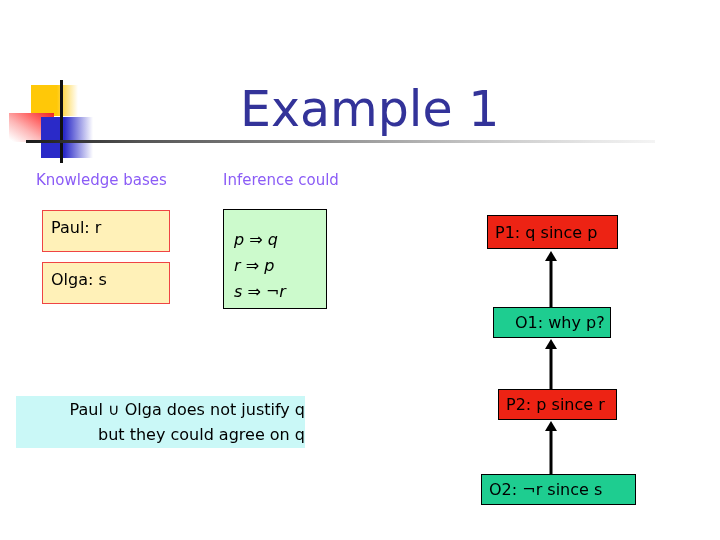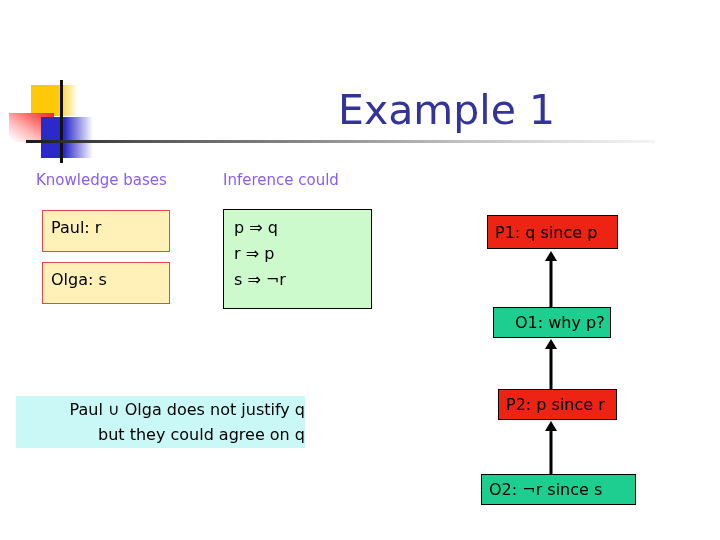--- a/index.html
+++ b/index.html
@@ -12,35 +12,35 @@
   .deco-yellow{position:absolute;left:31px;top:85px;width:47px;height:31px;
     background:linear-gradient(to right,#ffc808 0%,#ffc808 55%,rgba(255,200,8,0) 100%);}
   .deco-red{position:absolute;left:9px;top:113px;width:45px;height:29px;
     background:linear-gradient(to bottom left,#ee2222 0%,#f66 30%,#fdb6b6 60%,rgba(255,255,255,0) 95%);}
   .deco-blue{position:absolute;left:41px;top:117px;width:52px;height:41px;
     background:linear-gradient(to right,#2a2ac8 0%,#2a2ac8 45%,rgba(42,42,200,0) 100%);}
   .deco-vline{position:absolute;left:60px;top:80px;width:3px;height:83px;background:#111;}
   .title-underline{position:absolute;left:26px;top:140px;width:629px;height:3px;
     background:linear-gradient(to right,#1a1a1a 0%,#555 18%,#8a8a8a 45%,#c2c2c2 70%,#e6e6e6 90%,#f4f4f4 100%);}
   
-  .title{position:absolute;left:255px;top:86px;width:300px;text-align:right;
-    font-size:41px;line-height:48px;color:var(--title-color,#333399);white-space:nowrap;}
+  .title{position:absolute;left:240px;top:86px;width:300px;text-align:left;
+    font-size:49px;line-height:48px;color:var(--title-color,#333399);white-space:nowrap;}
   
   .col-label{position:absolute;font-size:15px;line-height:18px;color:#8b5cf6;white-space:nowrap;}
   .label-kb{left:36px;top:171px;}
   .label-ir{left:223px;top:171px;}
   
   .kb-box{position:absolute;left:42px;width:128px;border:1px solid #ef4444;
     background:var(--kb-box-bg,#fff1b8);font-size:16px;padding:7px 0 0 8px;box-sizing:border-box;}
   .kb-paul{top:210px;height:42px;}
   .kb-olga{top:262px;height:42px;}
   
-  .rules-box{position:absolute;left:223px;top:209px;width:149px;height:100px;
+  .rules-box{position:absolute;left:223px;top:209px;width:104px;height:100px;
     border:1px solid #000;background:var(--rules-box-bg,#ccfacc);
-    font-size:16px;line-height:26px;padding:5px 0 0 10px;box-sizing:border-box;}
+    font-size:16px;line-height:26px;padding:17px 0 0 10px;box-sizing:border-box;font-style:italic;}
   
   .dlg-box{position:absolute;border:1px solid #000;box-sizing:border-box;
     display:flex;align-items:center;font-size:16px;padding-left:7px;white-space:nowrap;text-align:center;}
   .dlg-p{background:var(--proponent-bg,#ed2314);}
   .dlg-o{background:var(--opponent-bg,#1ecd90);}
   .dlg-p1{left:487px;top:215px;width:131px;height:34px;}
   .dlg-o1{left:493px;top:307px;width:118px;height:31px;padding-left:21px;}
   .dlg-p2{left:498px;top:389px;width:119px;height:31px;}
   .dlg-o2{left:481px;top:474px;width:155px;height:31px;}
   

